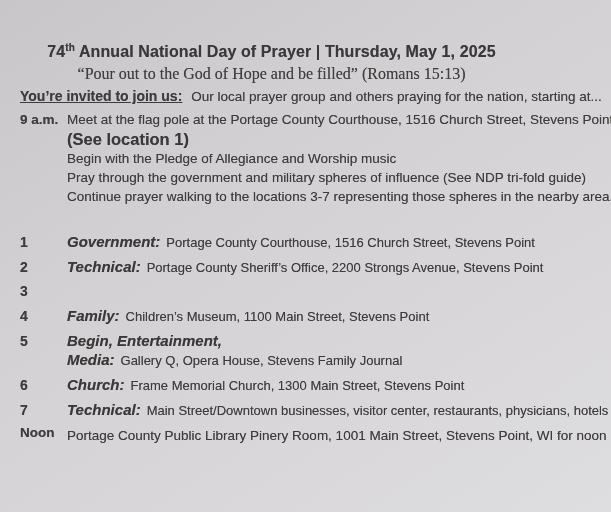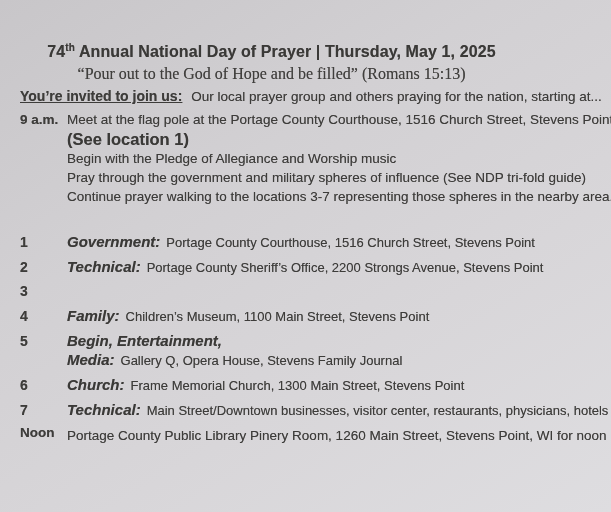--- a/index.html
+++ b/index.html
@@ -146,17 +146,17 @@
     </div>
     <div class="loc-row">
       <div class="loc-num">7</div>
       <div><span class="loc-label">Technical:</span><span class="loc-detail">Main Street/Downtown businesses, visitor center, restaurants, physicians, hotels</span></div>
     </div>
   </div>
 
   <div class="sched-row noon">
     <div class="time-col">Noon</div>
     <div class="sched-content">
-      <div class="noon-line">Portage County Public Library Pinery Room, 1260 Main Street, Stevens Point, WI for noon</div>
+      <div class="noon-line">Portage County Public Library Pinery Room, 1001 Main Street, Stevens Point, WI for noon</div>
     </div>
   </div>
 
 </div>
 
 </body></html>

